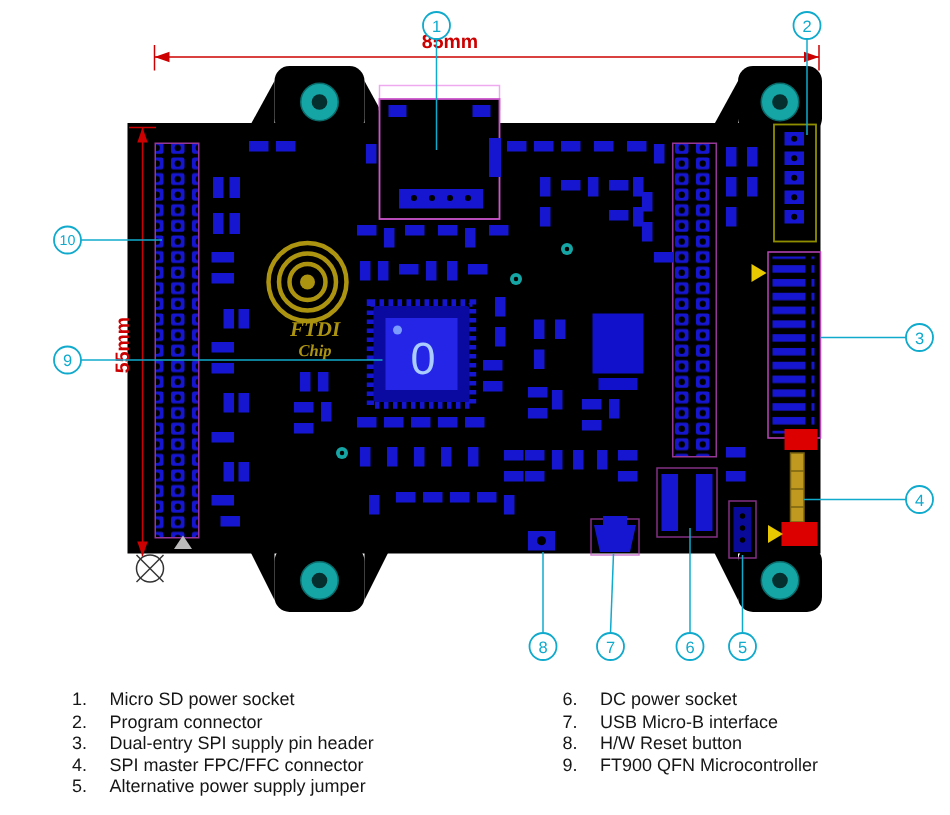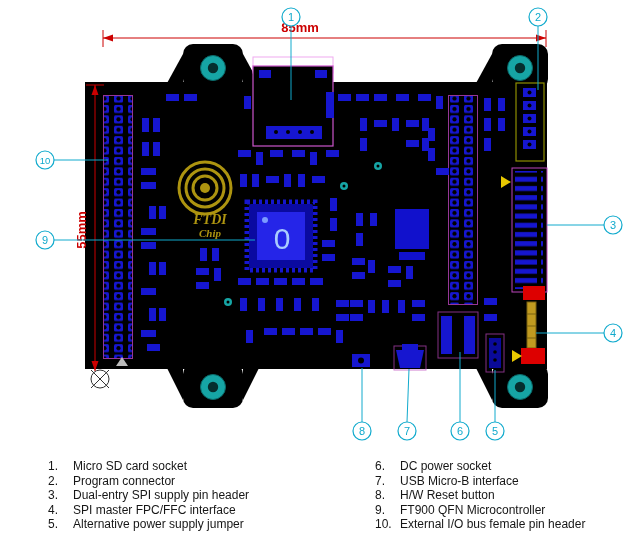--- a/index.html
+++ b/index.html
@@ -359,33 +359,33 @@
       <circle cx="45" cy="160" r="9" fill="#ffffff" stroke="#10aacd" stroke-width="1.2"></circle>
       <text x="45" y="163.5" text-anchor="middle" font-size="9.5">10</text>
     </g>
   </g>
 </svg>
 
 <div class="legend">
   <div class="legend-col left">
     <div class="legend-row">
       <span class="legend-num">1.</span>
-      <span class="legend-label">Micro SD card socket</span>
+      <span class="legend-label">Micro SD power socket</span>
     </div>
     <div class="legend-row">
       <span class="legend-num">2.</span>
       <span class="legend-label">Program connector</span>
     </div>
     <div class="legend-row">
       <span class="legend-num">3.</span>
       <span class="legend-label">Dual-entry SPI supply pin header</span>
     </div>
     <div class="legend-row">
       <span class="legend-num">4.</span>
-      <span class="legend-label">SPI master FPC/FFC interface</span>
+      <span class="legend-label">SPI master FPC/FFC connector</span>
     </div>
     <div class="legend-row">
       <span class="legend-num">5.</span>
       <span class="legend-label">Alternative power supply jumper</span>
     </div>
   </div>
   <div class="legend-col right">
     <div class="legend-row">
       <span class="legend-num">6.</span>
       <span class="legend-label">DC power socket</span>
@@ -395,20 +395,16 @@
       <span class="legend-label">USB Micro-B interface</span>
     </div>
     <div class="legend-row">
       <span class="legend-num">8.</span>
       <span class="legend-label">H/W Reset button</span>
     </div>
     <div class="legend-row">
       <span class="legend-num">9.</span>
       <span class="legend-label">FT900 QFN Microcontroller</span>
     </div>
-    <div class="legend-row">
-      <span class="legend-num">10.</span>
-      <span class="legend-label">External I/O bus female pin header</span>
-    </div>
   </div>
 </div>
 
 </div>
 
 </body></html>

